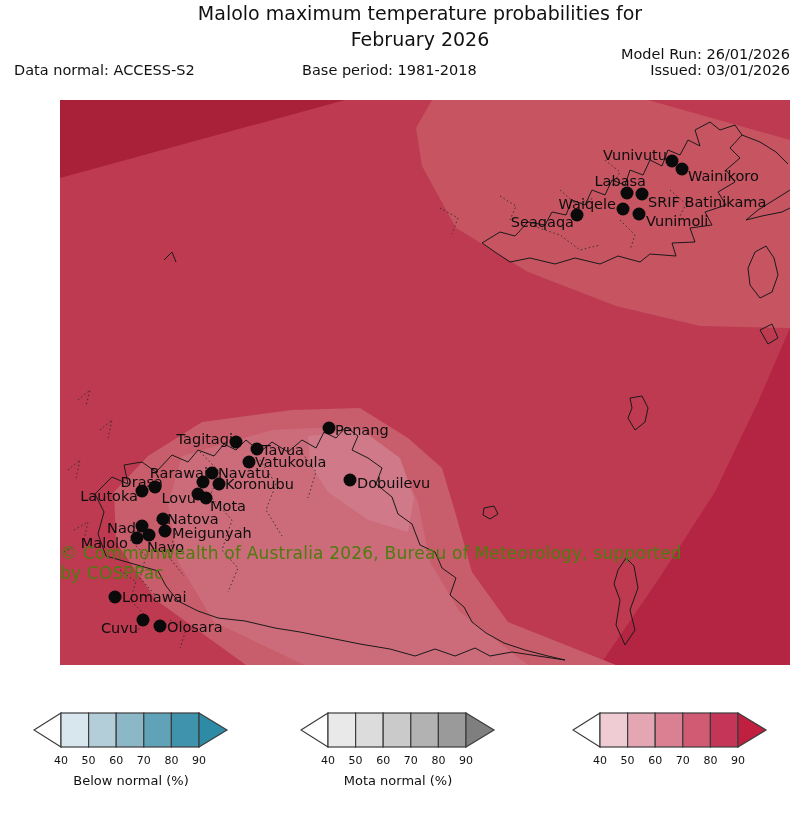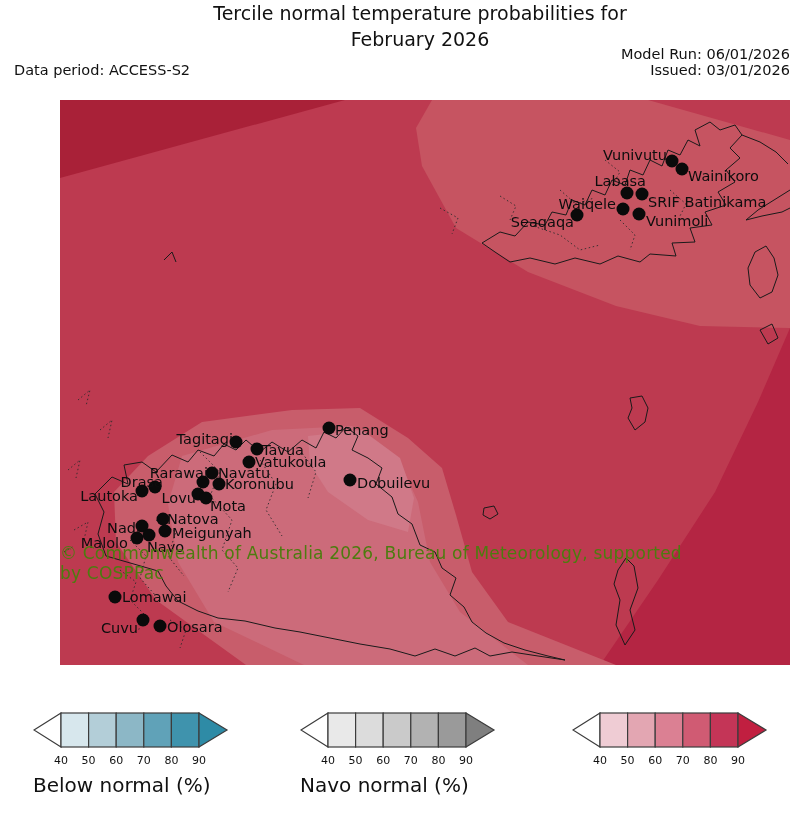--- a/index.html
+++ b/index.html
@@ -20,34 +20,35 @@
   #map-wrap { position:absolute; left:60px; top:100px; width:730px; height:530px;padding-left:46px; }
   #map-svg  { position:absolute; left:0; top:0; }
   #copyright { position:absolute; left:60px; top:543px; width:640px;
                font-size:17px; color:#4d7c0f; letter-spacing:0.2px; }
 
   
   .scalebar { position:absolute; top:712px; width:196px; }
   #bar-below { left:33px; } #bar-near { left:300px; } #bar-above { left:572px; }
   .ticks { position:relative; height:18px; margin-top:2px; }
   .ticks span { position:absolute; transform:translateX(-50%); font-size:11px; color:#111; top:0; }
-  .bar-label { font-size:20px; color:#111; margin-top:1px;
+  .bar-label { text-align:center; font-size:13px; color:#111; margin-top:1px;
                width:196px; }
 </style>
 </head>
 <body>
 
 <div id="stage">
 
   <div class="title">
-    <div>Tercile normal temperature probabilities for</div>
+    <div>Malolo maximum temperature probabilities for</div>
     <div>February 2026</div>
   </div>
-  <div class="meta" id="data-source">Data period: ACCESS-S2</div>
-  <div class="meta" id="model-run">Model Run: 06/01/2026</div>
+  <div class="meta" id="data-source">Data normal: ACCESS-S2</div>
+  <div class="meta" id="base-period">Base period: 1981-2018</div>
+  <div class="meta" id="model-run">Model Run: 26/01/2026</div>
   <div class="meta" id="issued">Issued: 03/01/2026</div>
 
   <div id="map-wrap">
     <svg id="map-svg" width="730" height="565" viewBox="0 0 730 565">
 
       <rect x="0" y="0" width="730" height="565" fill="#bd3a50"></rect>
       <polygon points="0,0 285,0 0,78" fill="#a92138"></polygon>
       <polygon points="698,302 730,228 730,565 540,565 598,480 655,392" fill="#b42543"></polygon>
       <polygon points="372,0 588,0 730,40 730,228 640,226 556,206 468,172 396,128 362,66 356,28" fill="#c65461"></polygon>
       <polygon points="88,356 142,322 232,310 300,308 348,338 382,368 396,415 412,472 448,522 556,565 186,565 96,500 56,442 54,392" fill="#c85d6b"></polygon>
@@ -163,21 +164,21 @@
         <rect x="110.80000000000001" y="1" width="27.6" height="34" fill="#b2b2b2" stroke="#3c3c3c" stroke-width="1.2"></rect>
         <rect x="138.4" y="1" width="27.6" height="34" fill="#9a9a9a" stroke="#3c3c3c" stroke-width="1.2"></rect>
         <polygon points="166,1 194,18 166,35" fill="#7f7f7f" stroke="#3c3c3c" stroke-width="1.2"></polygon>
       </svg><div class="ticks">
         <span style="left: 28px;">40</span>
         <span style="left: 55.6px;">50</span>
         <span style="left: 83.2px;">60</span>
         <span style="left: 110.8px;">70</span>
         <span style="left: 138.4px;">80</span>
         <span style="left: 166px;">90</span>
-      </div><div class="bar-label">Navo normal (%)</div></div>
+      </div><div class="bar-label">Mota normal (%)</div></div>
   <div class="scalebar" id="bar-above"><svg width="196" height="36">
         <polygon points="1,18 28,1 28,35" fill="#ffffff" stroke="#3c3c3c" stroke-width="1.2"></polygon>
         <rect x="28" y="1" width="27.6" height="34" fill="#efccd4" stroke="#3c3c3c" stroke-width="1.2"></rect>
         <rect x="55.6" y="1" width="27.6" height="34" fill="#e3a6b2" stroke="#3c3c3c" stroke-width="1.2"></rect>
         <rect x="83.2" y="1" width="27.6" height="34" fill="#db8093" stroke="#3c3c3c" stroke-width="1.2"></rect>
         <rect x="110.80000000000001" y="1" width="27.6" height="34" fill="#d05b73" stroke="#3c3c3c" stroke-width="1.2"></rect>
         <rect x="138.4" y="1" width="27.6" height="34" fill="#c43557" stroke="#3c3c3c" stroke-width="1.2"></rect>
         <polygon points="166,1 194,18 166,35" fill="#c11f40" stroke="#3c3c3c" stroke-width="1.2"></polygon>
       </svg><div class="ticks">
         <span style="left: 28px;">40</span>

